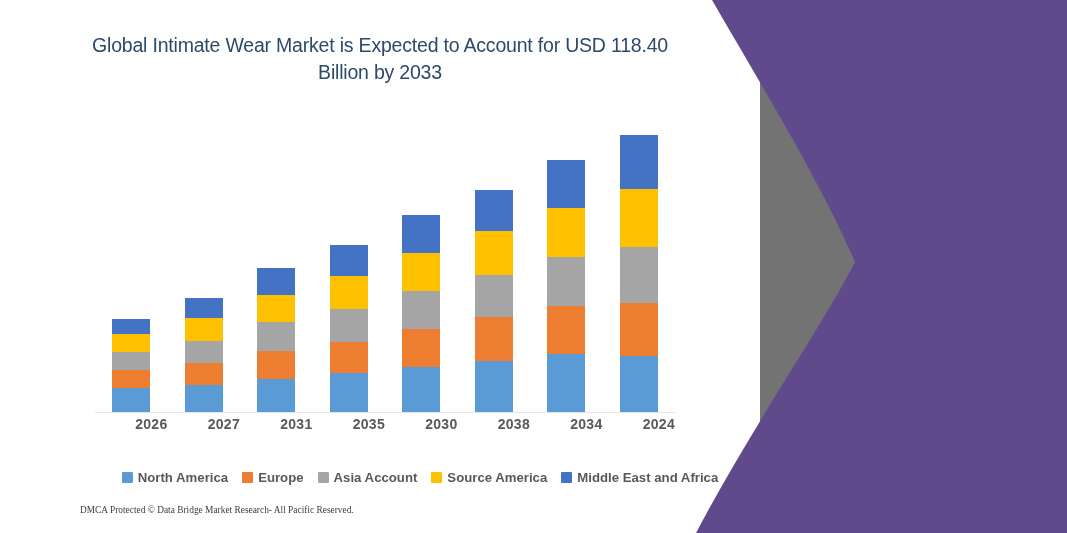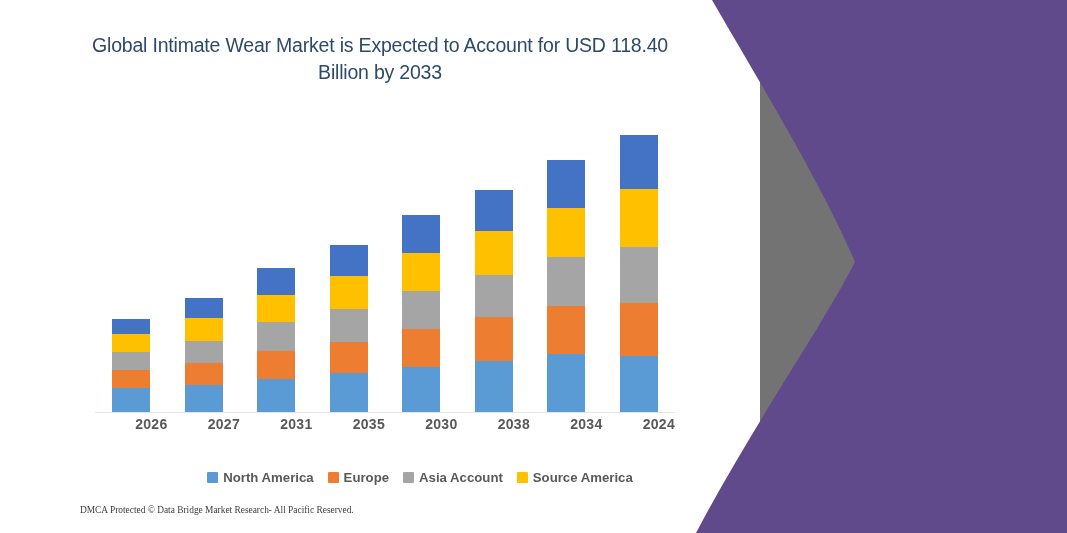--- a/index.html
+++ b/index.html
@@ -155,20 +155,24 @@
           <span class="lg-tx">Europe</span>
         </div>
         <div class="lg-item">
           <span class="lg-sw" style="background: rgb(165, 165, 165);"></span>
           <span class="lg-tx">Asia Account</span>
         </div>
         <div class="lg-item">
           <span class="lg-sw" style="background: rgb(255, 192, 0);"></span>
           <span class="lg-tx">Source America</span>
         </div>
+        <div class="lg-item">
+          <span class="lg-sw" style="background: rgb(68, 114, 196);"></span>
+          <span class="lg-tx">Middle East and Africa</span>
+        </div>
       </div>
 
     <div class="footer">
       <span>DMCA Protected © Data Bridge Market Research-  All Pacific Reserved.</span>
     </div>
   </div>
 
   <div class="purple-wrap">
     <svg class="purple-svg" width="377" height="533" viewBox="0 0 377 533">
       <path id="purple-shape" d="M 22,0 L 377,0 L 377,533 L 6,533 C 60,430 130,330 165,262 C 130,180 68,80 22,0 Z" fill="#614A8C"></path>

